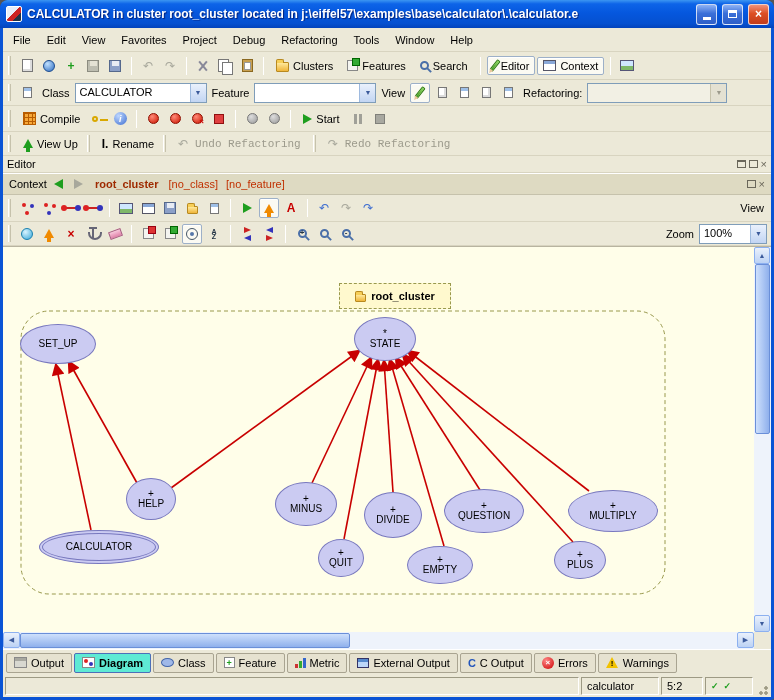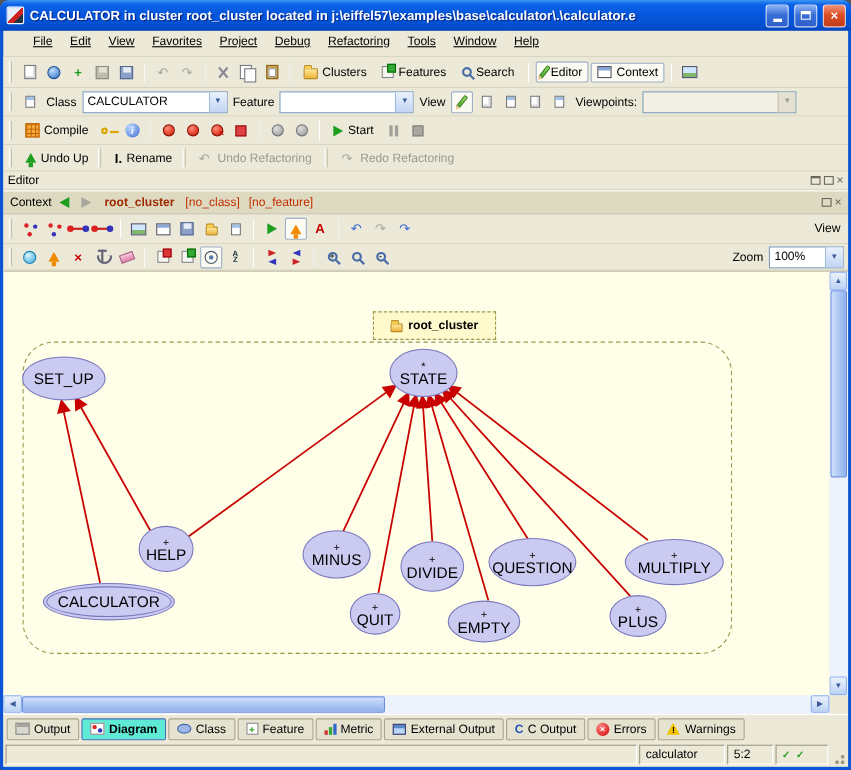--- a/index.html
+++ b/index.html
@@ -13,29 +13,29 @@
   .app-icon { width:16px; height:16px; background:linear-gradient(135deg,#E8EEF8 0 45%,#C22 45% 70%,#234 70%); border:1px solid #fff; border-radius:2px; }
   .title-text { flex:1; color:#fff; font-weight:bold; font-size:12px; white-space:nowrap; overflow:hidden; text-overflow:ellipsis; text-shadow:1px 1px 1px #00207A; }
   .winbtn { width:21px; height:21px; border-radius:3px; border:1px solid rgba(255,255,255,.75); display:flex; align-items:center; justify-content:center; color:#fff; font-size:12px; font-weight:bold; }
   .winbtn.min, .winbtn.max { background:linear-gradient(180deg,#8DB2F5,#3A6FD8 45%,#2E5FC8); }
   .winbtn.close { background:linear-gradient(180deg,#F09178,#DD4F24 45%,#C13C1B); }
   .minbar { width:8px; height:3px; background:#fff; margin-top:8px; }
   .maxbox { width:9px; height:8px; border:1px solid #fff; border-top:3px solid #fff; }
 
   
   .content { flex:1; display:flex; flex-direction:column; background:#ECE9D8; margin:0 3px 3px; overflow:hidden; }
-  .menubar { height:24px; flex:0 0 24px; display:flex; align-items:flex-start; padding-left:19px; border-bottom:1px solid #D8D4C0;text-decoration:underline; }
+  .menubar { height:24px; flex:0 0 24px; display:flex; align-items:center; padding-left:2px; border-bottom:1px solid #D8D4C0; }
   .menu-item { padding:4px 8px; }
   .tb { display:flex; align-items:center; gap:2px; padding:0 4px; background:#ECE9D8; border-bottom:1px solid #D8D4C0; }
   .grip { width:3px; height:70%; border-left:1px solid #fff; border-right:1px solid #C6C2AC; margin:0 4px 0 1px; }
   .sep { width:1px; height:18px; background:#C6C2AC; border-right:1px solid #fff; margin:0 4px; }
   .i { width:20px; height:20px; display:inline-flex; align-items:center; justify-content:center; border:1px solid transparent; border-radius:2px; flex:0 0 auto; }
   .i.on { background:#FBFAF3; border-color:#9DB0C8; box-shadow:inset 0 1px 0 #fff; }
   .lbl { padding:0 3px; white-space:nowrap; }
-  .lbl.dis { color:#9C9A8C; }
+  .lbl.dis { color:#9C9A8C;font-family:Liberation Mono, monospace; }
   .tbtn { display:inline-flex; align-items:center; gap:4px; padding:2px 5px; border:1px solid transparent; border-radius:2px; white-space:nowrap; }
   .tbtn.on { background:#FBFAF3; border-color:#9DB0C8; box-shadow:inset 0 1px 0 #fff; }
   .spacer { flex:1; }
 
   
   .combo { display:inline-flex; height:20px; border:1px solid #7F9DB9; background:#fff; align-items:stretch; }
   .combo .val { padding:2px 4px; flex:1; overflow:hidden; white-space:nowrap; }
   .combo .arrow { width:16px; background:linear-gradient(#EAF1FC,#C2D5F3); border-left:1px solid #9EBADF; display:flex; align-items:center; justify-content:center; font-size:7px; color:#3B5A9B; }
   .combo.disabled { background:#F2F0E4; }
   .combo.disabled .arrow { background:#E4E1D2; color:#9C9A8C; border-left-color:#C6C2AC; }
@@ -119,21 +119,21 @@
   .crumb-cluster { color:#9E2A00; font-weight:bold; padding:0 4px; }
   .crumb-red { color:#C03000; padding:0 2px; }
 
   
   .canvas-row { flex:1; display:flex; min-height:0; }
   .canvas { position:relative; flex:1; background:#FFFEE9; overflow:hidden; border-top:1px solid #B8B4A0; }
   .canvas svg, .nodes-layer { position:absolute; left:0; top:0; width:100%; height:100%; }
   .bon-node { position:absolute; background:#CBCBF2; border:1px solid #7878BE; border-radius:50%; display:flex; align-items:center; justify-content:center; text-align:center; }
   .bon-node.dbl::before { content:""; position:absolute; inset:2px; border:1px solid #7878BE; border-radius:50%; }
   .bon-marker { font-size:10px; line-height:9px; }
-  .bon-label { font-size:14px; line-height:12px; }
+  .bon-label { font-size:10px; line-height:12px; }
   .cluster-label { position:absolute; display:flex; align-items:center; justify-content:center; gap:5px; background:#FFF9CE; border:1px dashed #99994D; font-weight:bold; }
 
   
   .vsb { width:17px; flex:0 0 17px; display:flex; flex-direction:column; background:#EEF3FB; border-top:1px solid #B8B4A0; }
   .hsb-row { height:17px; flex:0 0 17px; display:flex; }
   .hsb { flex:1; display:flex; background:#EEF3FB; position:relative; }
   .sb-btn { width:17px; height:16px; flex:0 0 auto; background:linear-gradient(#EAF1FC,#BCD2F4); border:1px solid #8CB0F0; border-radius:2px; display:flex; align-items:center; justify-content:center; font-size:7px; color:#3B5A9B; }
   .vsb .sb-btn { width:16px; height:17px; }
   .sb-track { position:relative; flex:1; }
   .sb-thumb { position:absolute; background:linear-gradient(90deg,#CEE0FC,#8FB0EC); border:1px solid #6A8FD8; border-radius:2px; }
@@ -286,21 +286,21 @@
         </span>
       <span class="i">
           <span class="doc sm blue"></span>
         </span>
       <span class="i">
           <span class="doc sm"></span>
         </span>
       <span class="i">
           <span class="doc sm blue"></span>
         </span>
-      <span class="lbl">Viewpoints:</span>
+      <span class="lbl">Refactoring:</span>
       <span class="combo disabled" style="width:140px">
         <span class="val"></span>
         <span class="arrow">▼</span>
       </span>
     </div>
 
     <div class="tb" style="height:26px;flex:0 0 26px">
       <span class="grip"></span>
       <span class="tbtn">
           <span class="grid-ic"></span>
@@ -347,21 +347,21 @@
         </span>
       <span class="i">
           <span class="sq gray"></span>
         </span>
     </div>
 
     <div class="tb" style="height:24px;flex:0 0 24px">
       <span class="grip"></span>
       <span class="tbtn">
           <span class="tri-up green"></span>
-          <span>Undo Up</span>
+          <span>View Up</span>
         </span>
       <span class="grip"></span>
       <span class="tbtn">
           <span class="glyph bold">I.</span>
           <span>Rename</span>
         </span>
       <span class="grip"></span>
       <span class="tbtn">
           <span class="glyph gray">↶</span>
           <span class="lbl dis">Undo Refactoring</span>

